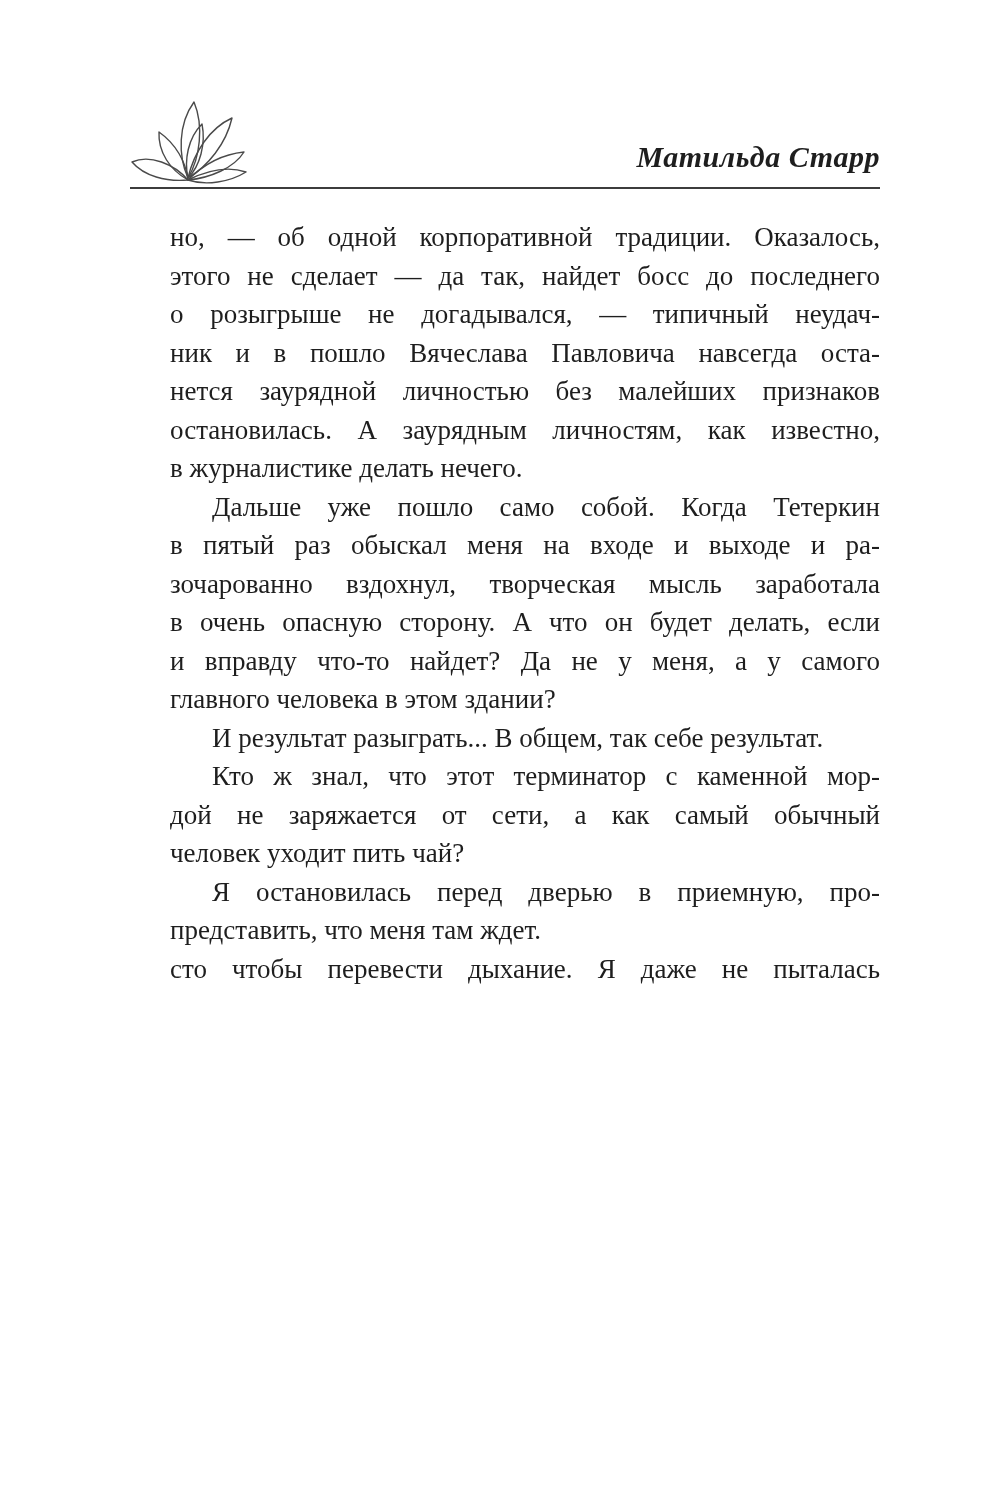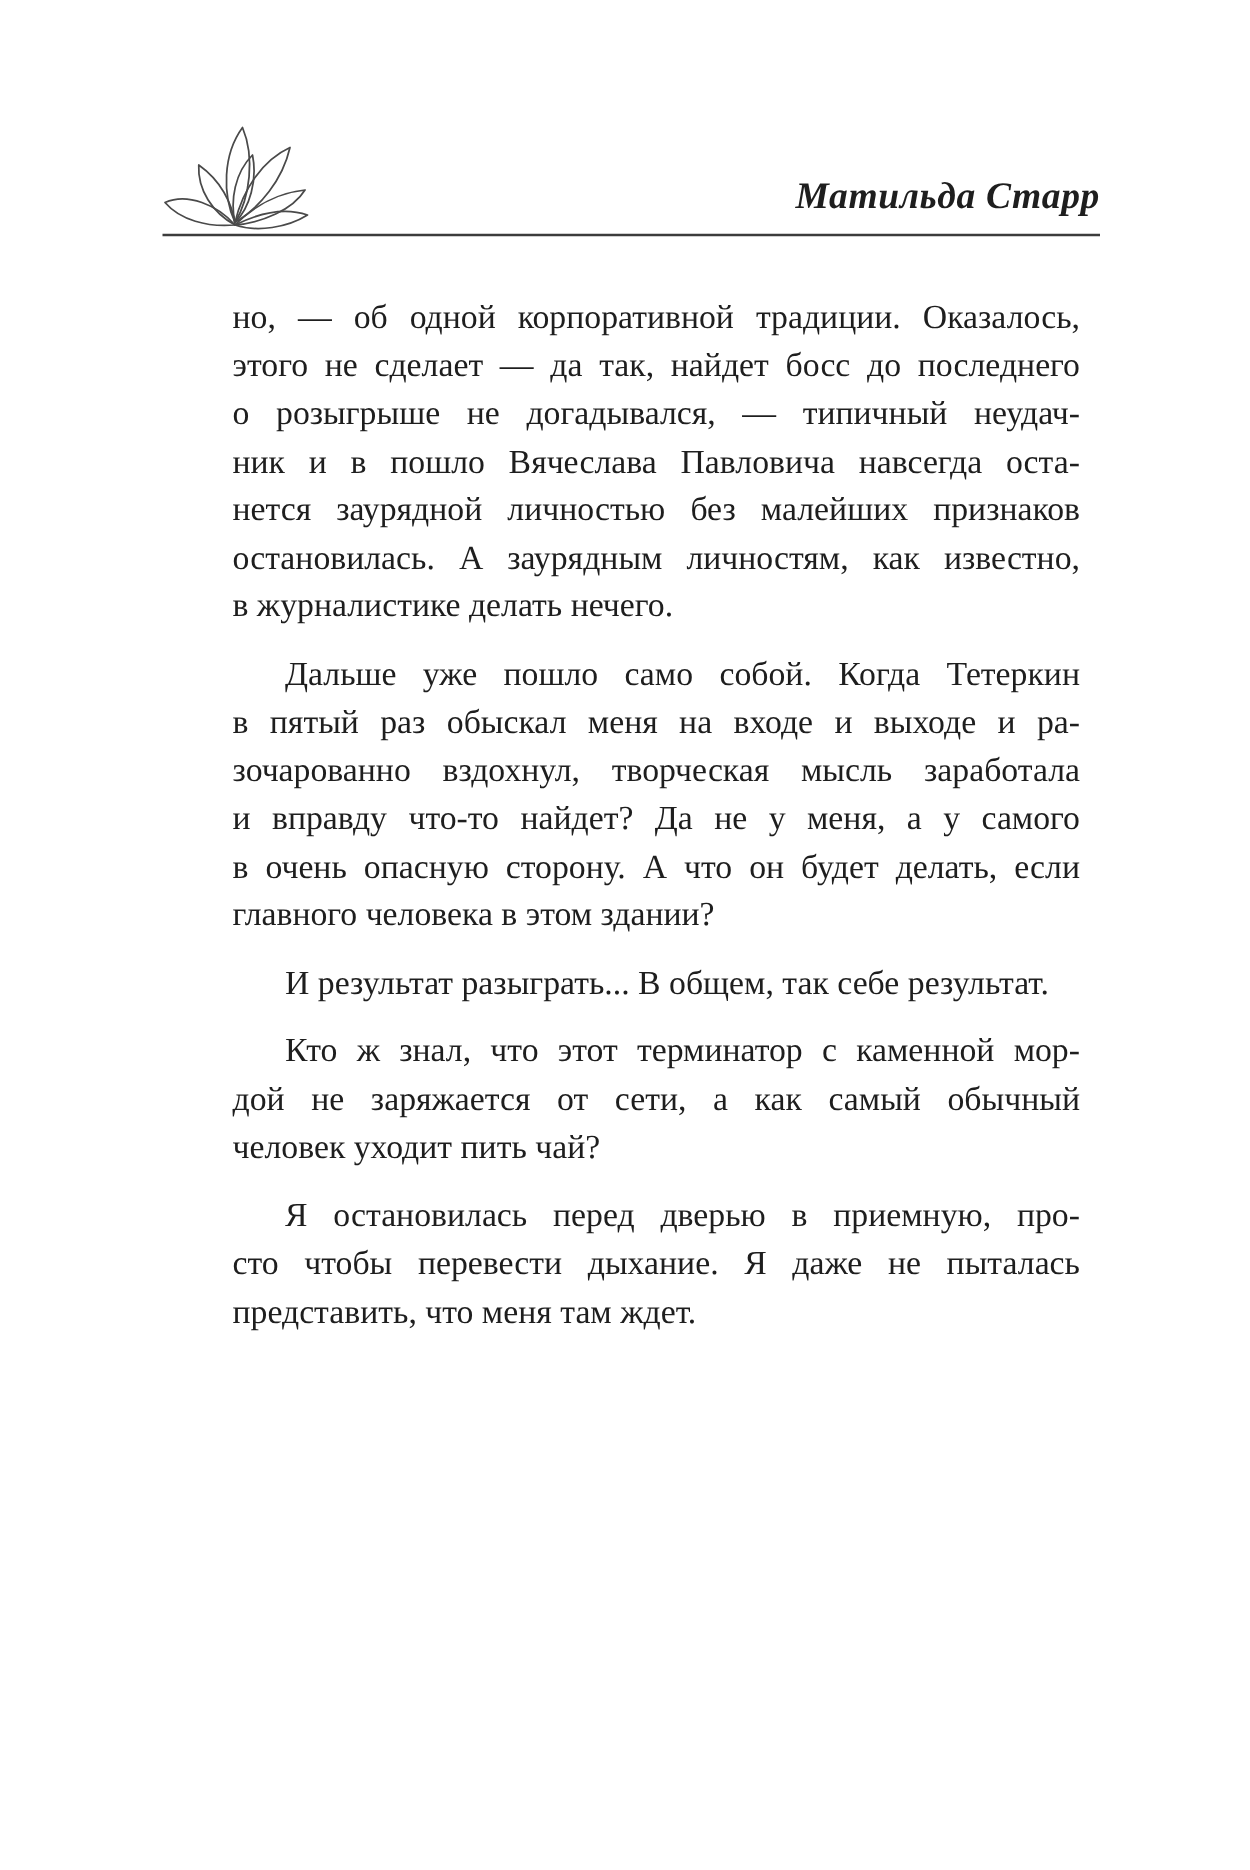--- a/index.html
+++ b/index.html
@@ -44,21 +44,21 @@
   }
   .body-text {
     position: absolute;
     left: 170px;
     top: 218px;
     width: 710px;
     font-size: 27px;
     line-height: 38.5px;
   }
   .para {
-    margin: 16px;
+    margin: 0;
     padding: 0;
   }
   .line {
     text-align: justify;
     text-align-last: justify;
   }
   .line.last {
     text-align-last: left;
   }
   .line.indent {
@@ -99,32 +99,32 @@
         <div class="line">о розыгрыше не догадывался, — типичный неудач-</div>
         <div class="line">ник и в пошло Вячеслава Павловича навсегда оста-</div>
         <div class="line">нется заурядной личностью без малейших признаков</div>
         <div class="line">остановилась. А заурядным личностям, как известно,</div>
         <div class="line last">в журналистике делать нечего.</div>
       </div>
       <div class="para">
         <div class="line indent">Дальше уже пошло само собой. Когда Тетеркин</div>
         <div class="line">в пятый раз обыскал меня на входе и выходе и ра-</div>
         <div class="line">зочарованно вздохнул, творческая мысль заработала</div>
+        <div class="line">в очень опасную сторону. А что он будет делать, если</div>
         <div class="line">и вправду что-то найдет? Да не у меня, а у самого</div>
-        <div class="line">в очень опасную сторону. А что он будет делать, если</div>
         <div class="line last">главного человека в этом здании?</div>
       </div>
       <div class="para">
         <div class="line last indent">И результат разыграть... В общем, так себе результат.</div>
       </div>
       <div class="para">
         <div class="line indent">Кто ж знал, что этот терминатор с каменной мор-</div>
         <div class="line">дой не заряжается от сети, а как самый обычный</div>
         <div class="line last">человек уходит пить чай?</div>
       </div>
       <div class="para">
         <div class="line indent">Я остановилась перед дверью в приемную, про-</div>
+        <div class="line last">представить, что меня там ждет.</div>
         <div class="line">сто чтобы перевести дыхание. Я даже не пыталась</div>
-        <div class="line last">представить, что меня там ждет.</div>
       </div>
     </main>
 
 </div>
 
 </body></html>

